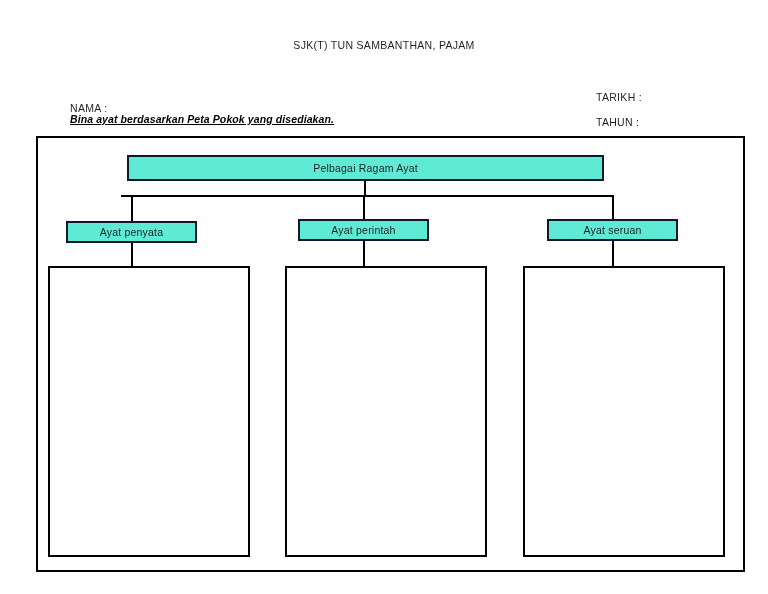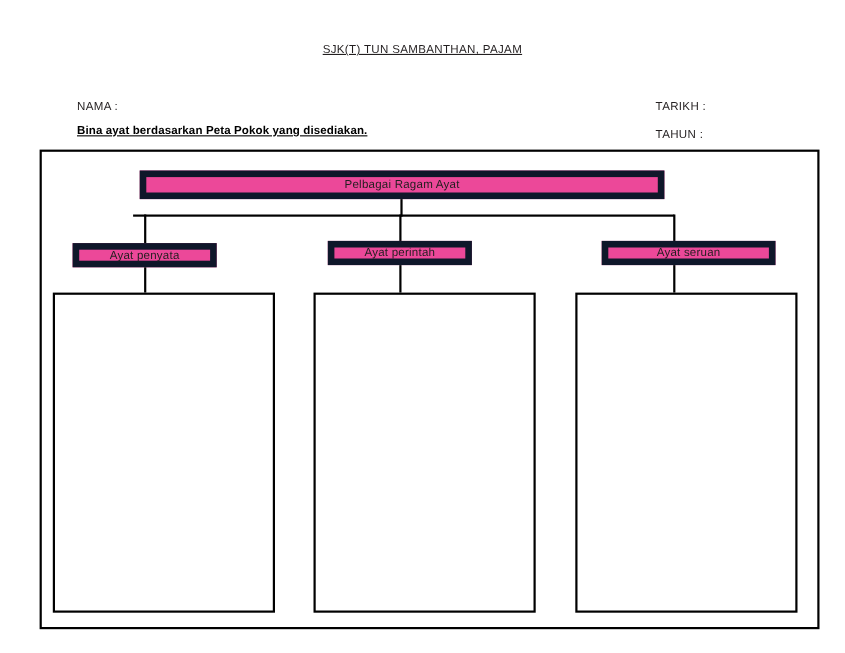--- a/index.html
+++ b/index.html
@@ -23,81 +23,82 @@
   
   .hdr-line {
     position: absolute;
     width: 100%;
     text-align: center;
     font-size: 10.5px;
     letter-spacing: 0.3px;
     color: #231f20;
     white-space: nowrap;
   }
-  #school-name { top: 39px; text-decoration: underline; }
+  #school-name { top: 39px; }
   #subject-name { top: 65px; }
 
   .field-label {
     position: absolute;
     font-size: 10.5px;
     letter-spacing: 0.3px;
     color: #231f20;
     white-space: nowrap;
   }
-  #nama-field  { left: 70px;  top: 91px; }
+  #nama-field  { left: 70px;  top: 102px; }
   #tarikh-field{ left: 596px; top: 91px; text-align: center; }
   #tahun-field { left: 596px; top: 116px; }
 
   #instruction {
     position: absolute;
     left: 70px;
     top: 113px;
     font-size: 10.5px;
     font-weight: bold;
     text-decoration: underline;
     letter-spacing: 0.1px;
     color: #000000;
     white-space: nowrap;
+    font-style: italic;
   }
 
   
   #frame {
     position: absolute;
     left: 36px;
     top: 136px;
     width: 709px;
     height: 436px;
     border: 2px solid #000000;
     box-sizing: border-box;
     background: #ffffff;
   }
 
   
   .node {
     position: absolute;
-    border: 6px solid #0f172a;
+    border: 2px solid #0f172a;
     box-sizing: border-box;
-    background: #ec4899;
+    background: #5eead4;
     display: flex;
     align-items: center;
     justify-content: center;
     font-size: 10.5px;
     letter-spacing: 0.2px;
     color: #231f20;
     white-space: nowrap;
   }
   #root-node {
     left: 127px;
     top: 155px;
     width: 477px;
     height: 26px;
   }
   #node-0 { left: 66px;  top: 221px; width: 131px; height: 22px; }
   #node-1 { left: 298px; top: 219px; width: 131px; height: 22px; }
-  #node-2 { left: 547px; top: 219px; width: 158px; height: 22px; }
+  #node-2 { left: 547px; top: 219px; width: 131px; height: 22px; }
 
   
   .conn {
     position: absolute;
     background: #000000;
   }
   .conn-v { width: 2px; }
   .conn-h { height: 2px; }
 
   #stem-root   { left: 364px; top: 181px; height: 16px; }

